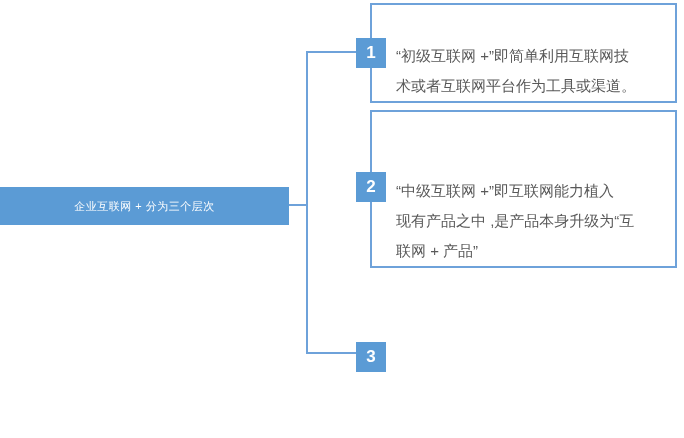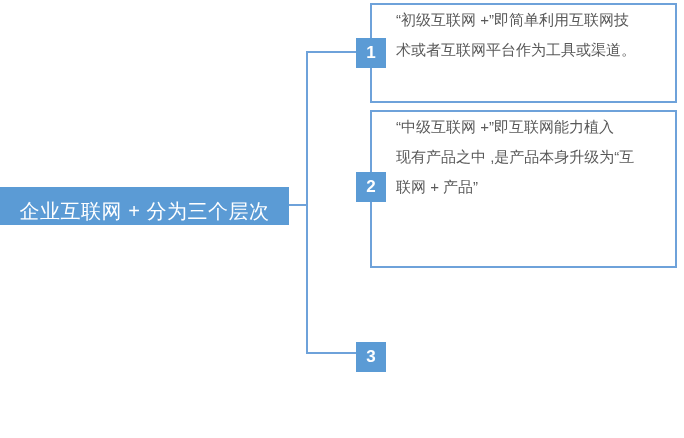--- a/index.html
+++ b/index.html
@@ -14,43 +14,43 @@
     background: var(--background, #ffffff);
     overflow: hidden;
   }
   
   .root-node {
     position: absolute;
     left: 0; top: 187px;
     width: 289px; height: 38px;
     background: var(--accent, #5b9bd5);
     color: var(--root_text, #ffffff);
-    display: flex; align-items: flex-end; justify-content: center;
-    font-size: 20px;
+    display: flex; align-items: center; justify-content: center;
+    font-size: 11px;
     letter-spacing: 0.5px;
   }
   
   .line {
     position: absolute;
     background: var(--line, #6ea2da);
   }
   .line-root-stub  { left: 289px; top: 204px; width: 19px; height: 2px; }
   .line-spine      { left: 306px; top: 51px;  width: 2px;  height: 303px; }
   .line-branch-top { left: 306px; top: 51px;  width: 51px; height: 2px; }
   .line-branch-bot { left: 306px; top: 352px; width: 51px; height: 2px; }
   
   .branch-node {
     position: absolute;
     left: 370px;
     width: 307px;
     box-sizing: border-box;
     background: var(--node_bg, #ffffff);
     border: 2px solid var(--line, #6ea2da);
     display: flex;
-    align-items: flex-start;
+    align-items: flex-end;
   }
   .branch-node-1 { top: 3px;   height: 100px; }
   .branch-node-2 { top: 110px; height: 158px; }
   .branch-node-3 { top: 274px; height: 159px; }
   .branch-text {
     color: var(--node_text, #595959);
     font-size: 15px;
     line-height: 30px;
     padding: 0 8px 0 24px;
     white-space: pre-line;

